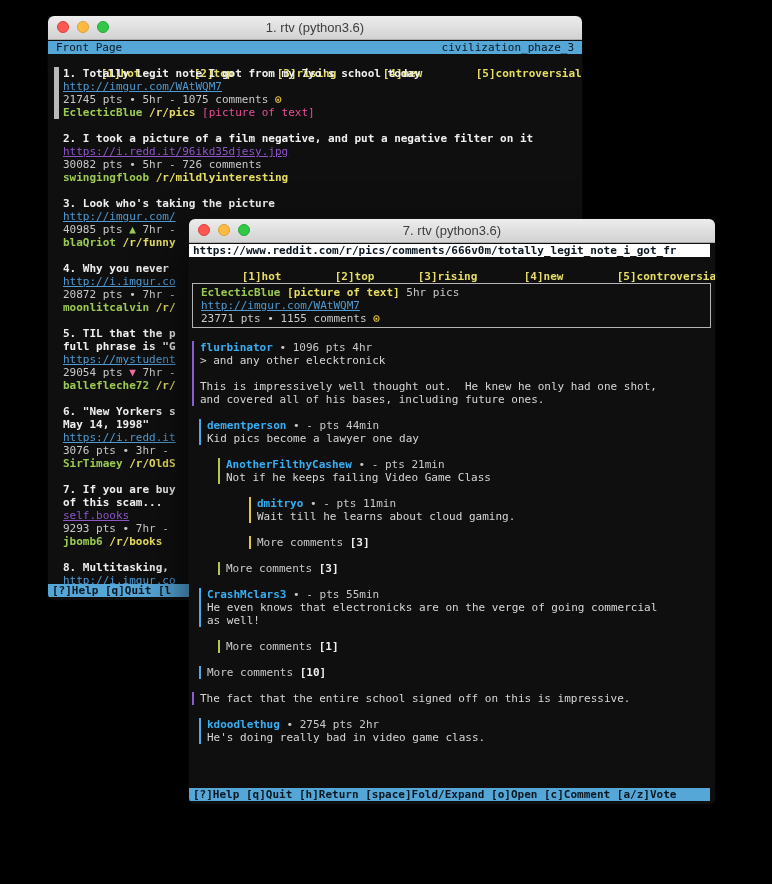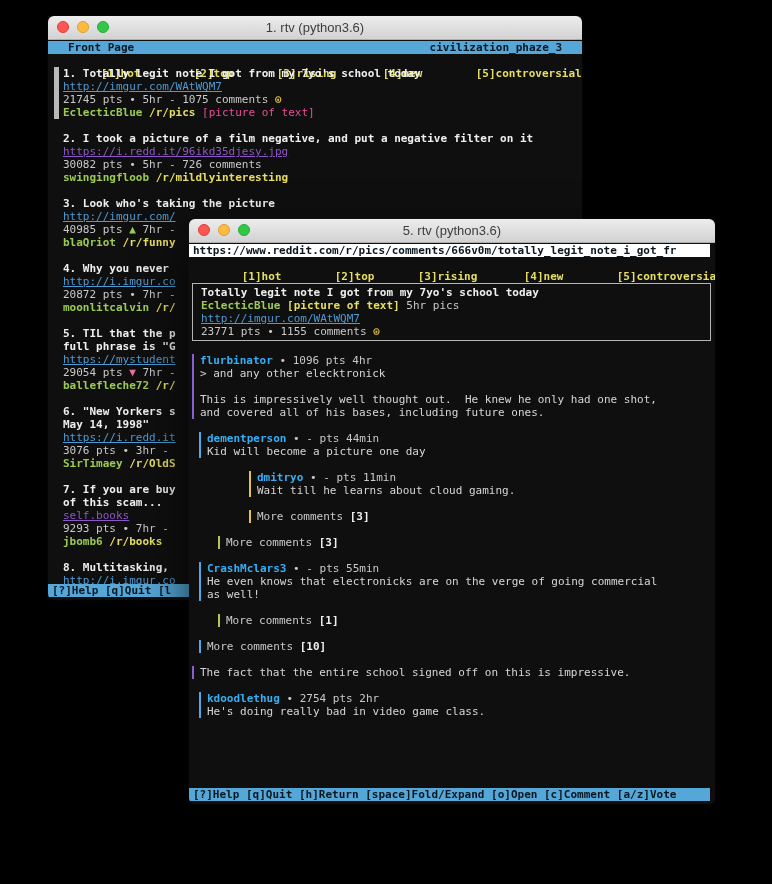--- a/index.html
+++ b/index.html
@@ -14,21 +14,21 @@
   .dots{position:absolute;left:9px;top:5px;display:flex;gap:8px;}
   .dot{width:12px;height:12px;border-radius:50%;box-sizing:border-box;}
   .dot.red{background:#fc5753;border:1px solid #df3e38;}
   .dot.yel{background:#fdbc40;border:1px solid #de9f34;}
   .dot.grn{background:#33c748;border:1px solid #27aa35;}
   .term{position:absolute;top:24px;left:0;right:0;bottom:0;background:#0f0f0f;
       font-size:11px;color:#c9c9c9;padding-top:1px;}
   .line{height:13px;line-height:13px;white-space:pre;}
   .gap{height:13px;}
   .headerbar{display:flex;justify-content:space-between;background:#55a7d8;
-      color:#0a1620;font-weight:bold;padding:0 20px;}
+      color:#0a1620;font-weight:normal;padding:0 8px;}
   .urlbar{background:#ffffff;color:#0a1620;font-weight:bold;padding-left:4px;margin-right:5px;}
   .tabs{padding-left:13px;color:#e6de62;font-weight:bold;}
   .tabs .tab{display:inline-block;white-space:pre;}
   .tabs .tab:nth-child(1){width:93px;}
   .tabs .tab:nth-child(2){width:83px;}
   .tabs .tab:nth-child(3){width:106px;}
   .tabs .tab:nth-child(4){width:93px;}
   .posts{padding-left:15px;}
   .post{position:relative;margin-bottom:13px;}
   .sel-bar{position:absolute;left:-9px;top:0;width:5px;height:100%;background:#b9b9b9;}
@@ -143,46 +143,49 @@
   </div>
 </div>
 
 <div class="mac-window" style="left:189px;top:219px;width:526px;height:585px;z-index:2;">
   <div class="titlebar">
     <span class="dots">
       <span class="dot red"></span>
       <span class="dot yel"></span>
       <span class="dot grn"></span>
     </span>
-    <span class="wtitle">5. rtv (python3.6)</span>
+    <span class="wtitle">7. rtv (python3.6)</span>
   </div>
   <div class="term">
     <div class="urlbar line">https://www.reddit.com/r/pics/comments/666v0m/totally_legit_note_i_got_fr</div>
     <div class="tabs line">
       <span class="tab">[1]hot</span><span class="tab">[2]top</span><span class="tab">[3]rising</span><span class="tab">[4]new</span><span class="tab">[5]controversial</span>
     </div>
     <div class="gap"></div>
     <div class="postbox">
-      <div class="line ptitle">Totally legit note I got from my 7yo's school today</div>
       <div class="line"><span class="author">EclecticBlue </span><span class="fflair">[picture of text]</span><span class="fmeta"> 5hr pics</span></div>
       <div class="line"><span class="plink">http://imgur.com/WAtWQM7</span></div>
       <div class="line fmeta"><span>23771 pts • 1155 comments </span><span class="gold">⊙</span></div>
     </div>
     <div class="gap"></div>
     <div class="comments">
       <div class="comment d0 bar-purple">
         <div class="line"><span class="cuser">flurbinator</span><span class="cinfo"> • 1096 pts 4hr</span></div>
         <div class="cbody">&gt; and any other elecktronick
 
 This is impressively well thought out.  He knew he only had one shot,
 and covered all of his bases, including future ones.</div>
       </div>
       <div class="comment d1 bar-blue">
         <div class="line"><span class="cuser">dementperson</span><span class="cinfo"> • - pts 44min</span></div>
-        <div class="cbody">Kid will become a picture one day</div>
+        <div class="cbody">Kid pics become a lawyer one day</div>
+      </div>
+      <div class="comment d2 bar-green">
+        <div class="line"><span class="cuser">AnotherFilthyCashew</span><span class="cinfo"> • - pts 21min</span></div>
+        <div class="cbody">Not if he keeps failing Video Game Class</div>
       </div>
       <div class="comment d3 bar-yellow">
         <div class="line"><span class="cuser">dmitryo</span><span class="cinfo"> • - pts 11min</span></div>
         <div class="cbody">Wait till he learns about cloud gaming.</div>
       </div>
       <div class="comment d3 bar-yellow">
         <div class="line"><span class="cinfo">More comments </span><span class="ccount">[3]</span></div>
       </div>
       <div class="comment d2 bar-green">
         <div class="line"><span class="cinfo">More comments </span><span class="ccount">[3]</span></div>

